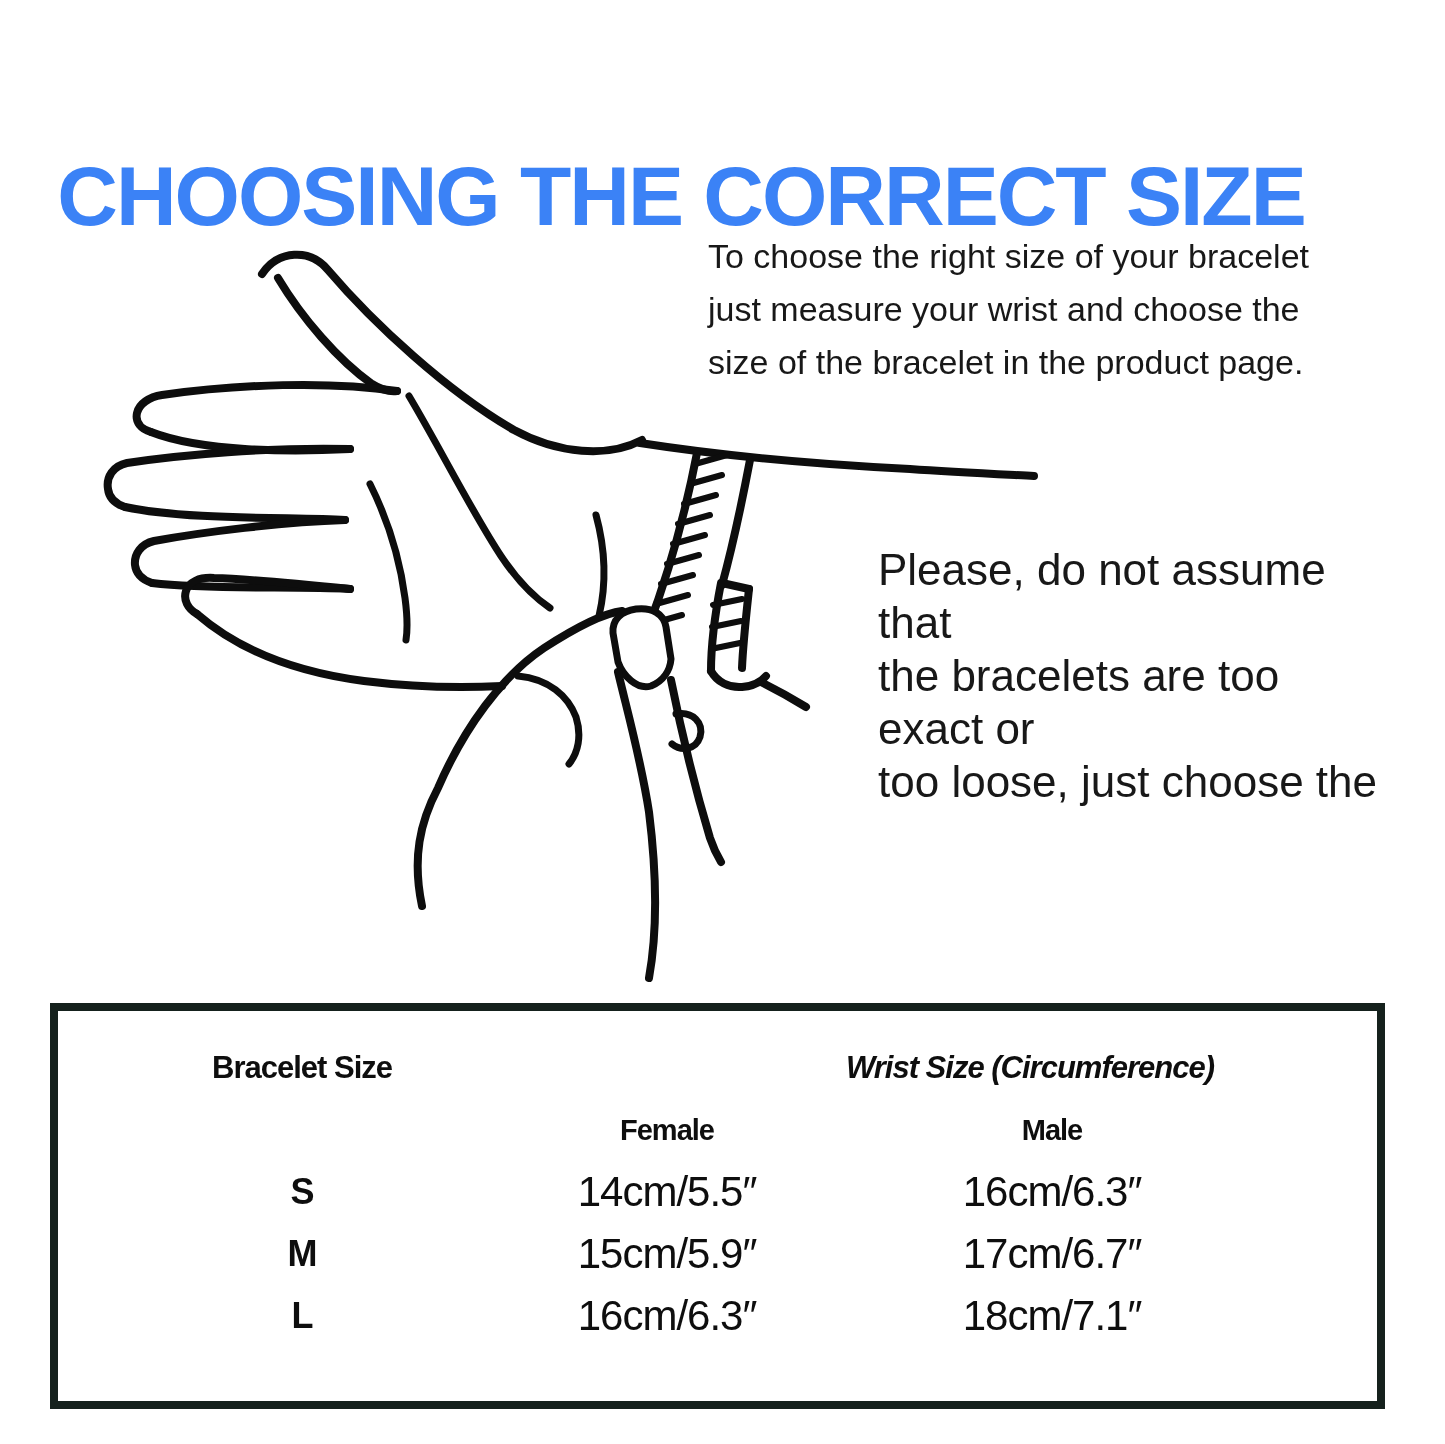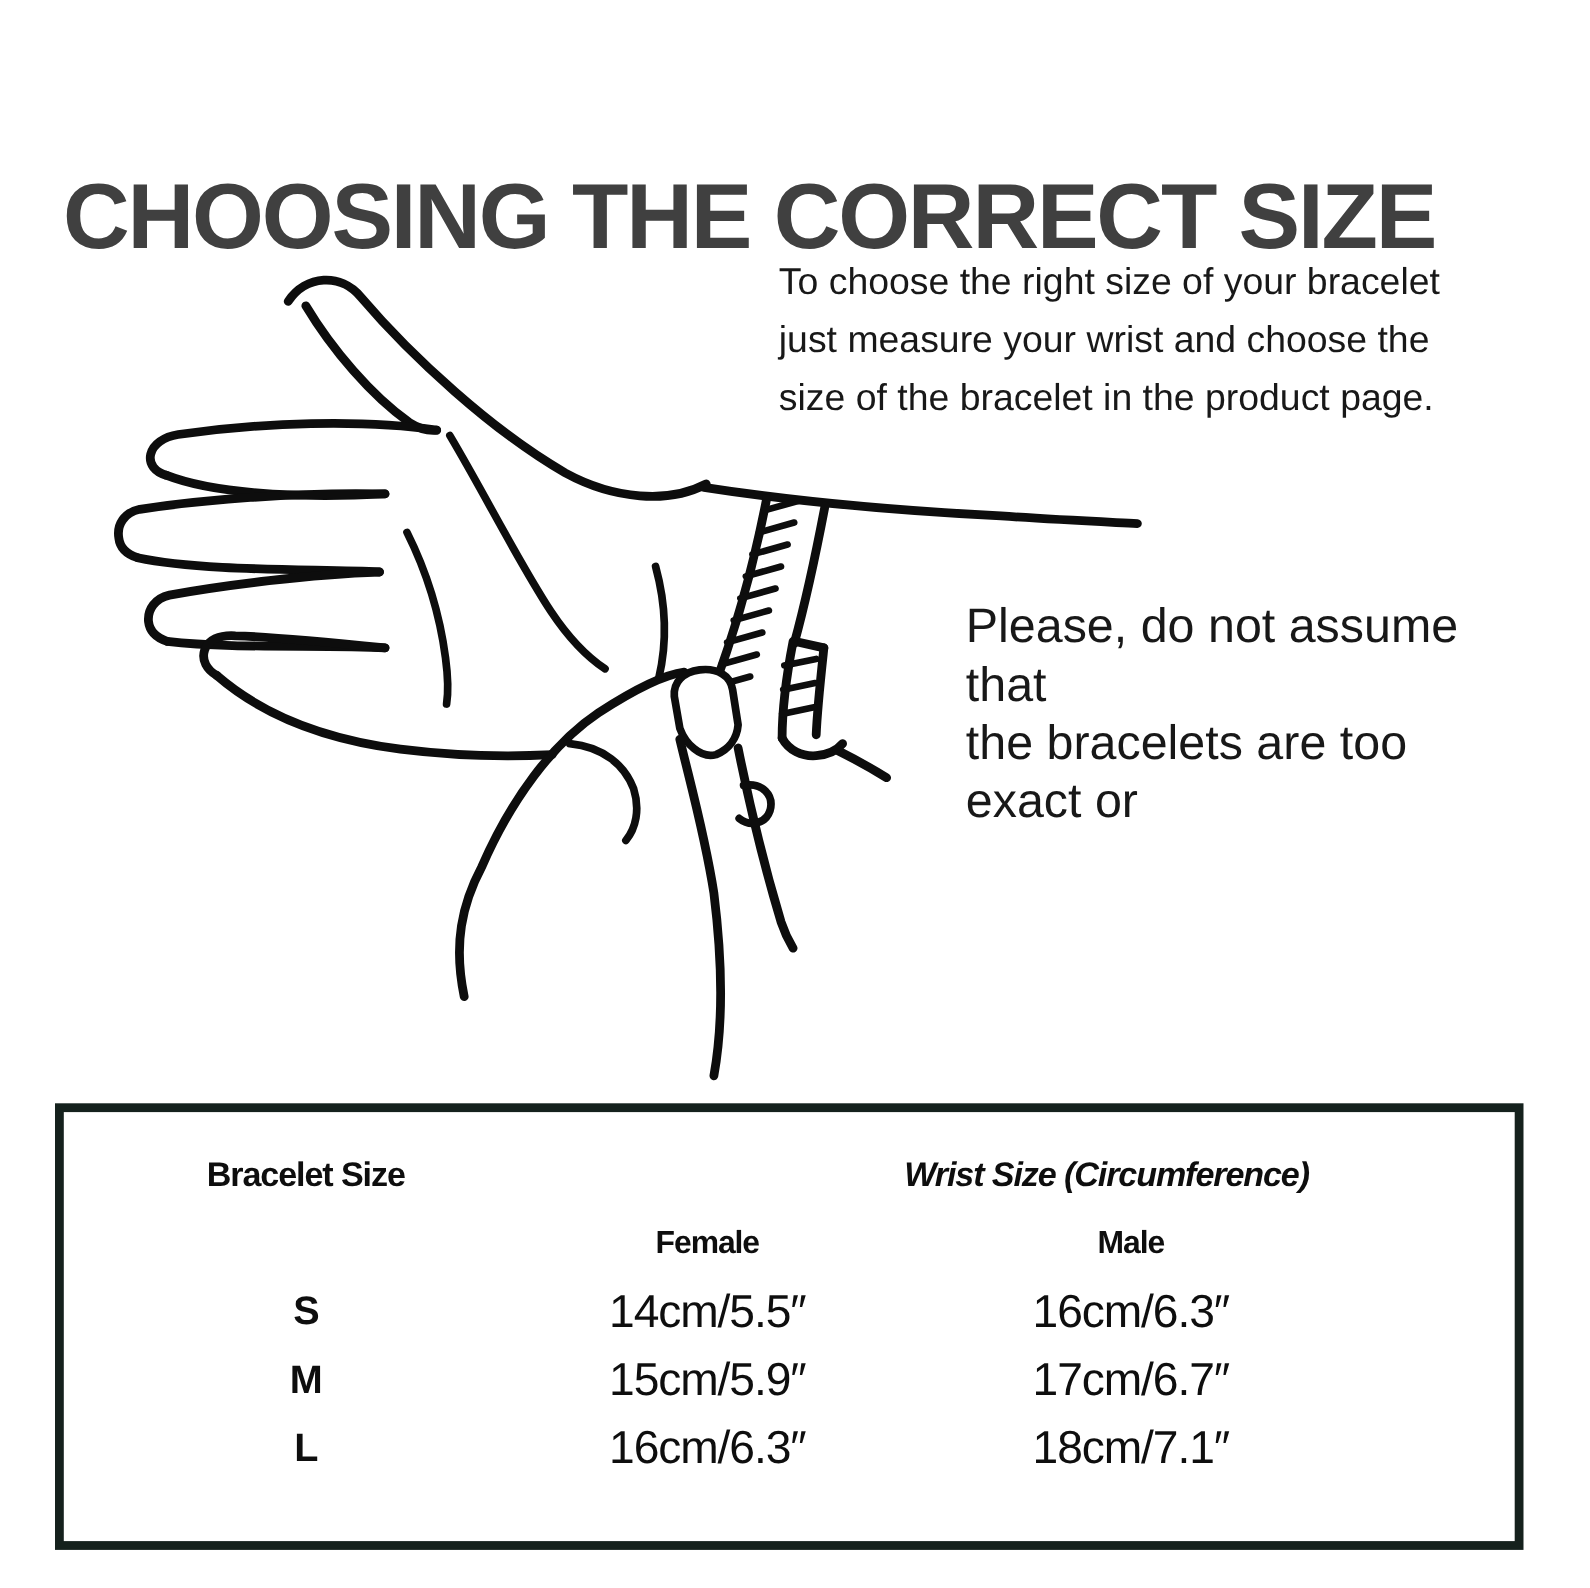--- a/index.html
+++ b/index.html
@@ -18,21 +18,21 @@
 
   .title {
     position: absolute;
     top: 92px;
     left: 0;
     width: 1362px;
     text-align: center;
     font-size: 84px;
     font-weight: 700;
     letter-spacing: -2px;
-    color: #404040;
+    color: #3b82f6;
     white-space: nowrap;
   }
 
   .intro-text {
     position: absolute;
     left: 708px;
     top: 230px;
     width: 660px;
     font-size: 34px;
     font-weight: 300;
@@ -77,20 +77,21 @@
     height: 364px;
     border: 8px solid #15211d;
     background: #ffffff;
     padding-top: 26px;
   }
   .t-row {
     display: grid;
     grid-template-columns: 440px 290px 480px;
     height: 62px;
     align-items: center;
+    padding-left: 24px;
   }
   .t-cell {
     text-align: center;
     letter-spacing: -1px;
     color: #0e0e0e;
   }
   .t-span {
     grid-column: 2 / 4;
     text-align: right;
     padding-right: 78px;
@@ -108,20 +109,21 @@
 
 <div class="intro-text">
   <div>To choose the right size of your bracelet</div>
   <div>just measure your wrist and choose the</div>
   <div>size of the bracelet in the product page.</div>
 </div>
 
 <div class="note-text">
   <div>Please, do not assume that</div>
   <div>the bracelets are too exact or</div>
+  <div>too loose, just choose the</div>
 </div>
 
 <svg class="illustration" viewBox="60 230 1000 800" xmlns="http://www.w3.org/2000/svg" aria-hidden="true">
 
   <g>
 
     <path class="contour" d="M 262,274 C 278,250 310,248 328,270 C 374,324 448,392 514,430 C 558,454 608,458 642,440"></path>
 
     <path class="contour" d="M 278,278 C 302,318 338,360 372,384 C 380,389 389,392 397,391"></path>
 

